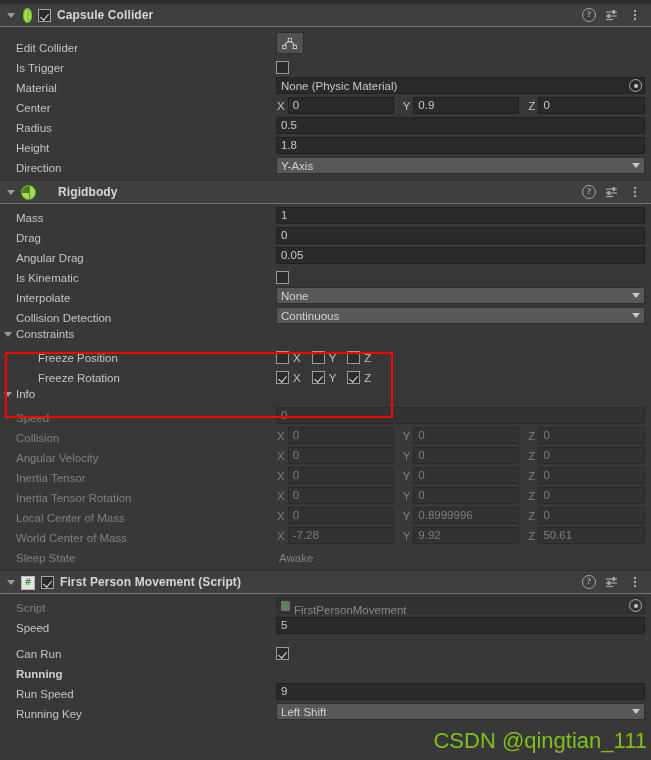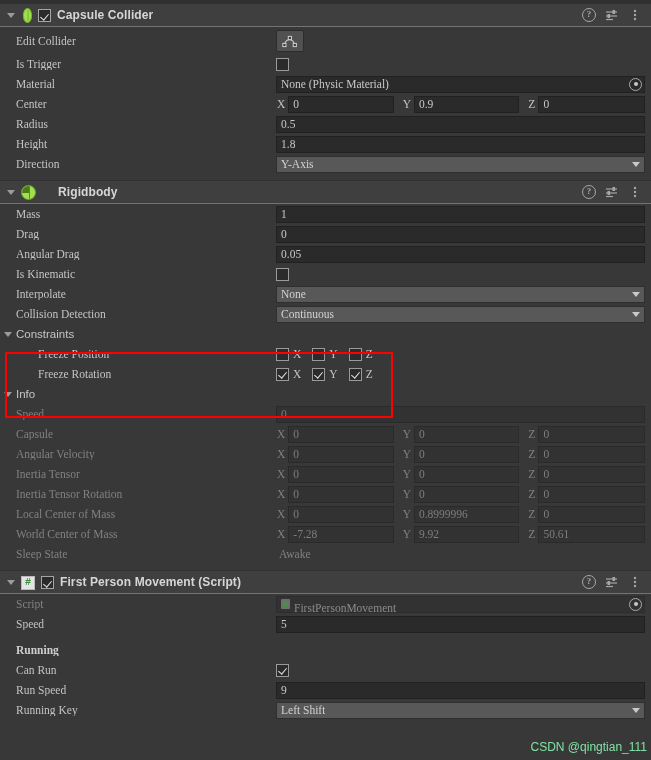--- a/index.html
+++ b/index.html
@@ -86,21 +86,21 @@
   .hdr-right{margin-left:auto;display:flex;align-items:center;gap:9px;padding-right:3px;}
   .ic{width:14px;height:14px;position:relative;cursor:pointer;opacity:.85;}
   .ic-help{
     border:1.3px solid #b9b9b9;border-radius:50%;
     color:#b9b9b9;font-size:9px;font-weight:bold;text-align:center;line-height:11px;
     box-sizing:border-box;font-family:"Liberation Serif",serif;
   }
   .ic-presets svg,.ic-menu svg{display:block;}
 
   
-  .row{height:20px;display:flex;align-items:center;box-sizing:border-box;font-family:Liberation Serif, serif;}
+  .row{height:20px;display:flex;align-items:flex-end;box-sizing:border-box;}
   .row.tall{height:27px;}
   .label{
     width:276px;flex:0 0 276px;
     padding-left:16px;box-sizing:border-box;
     color:#c4c4c4;white-space:nowrap;overflow:hidden;
   }
   .label.dim{color:#818181;}
   .label.ind1{padding-left:38px;}
   .label.bold{font-weight:bold;color:#cfcfcf;}
   .fieldzone{flex:1 1 auto;display:flex;align-items:center;padding-right:6px;min-width:0;}
@@ -192,21 +192,21 @@
   .plainval{color:#818181;padding-left:3px;}
 
   
   .redbox{
     position:absolute;border:2px solid #f00;box-sizing:border-box;
     pointer-events:none;
   }
   
   .watermark{
     position:absolute;right:4px;bottom:6px;
-    color:#86efac;font-size:12px;opacity:.92;
+    color:#84cc16;font-size:22px;opacity:.92;
     font-family:"Liberation Sans","DejaVu Sans",sans-serif;
     white-space:nowrap;pointer-events:none;
   }
   .topline{height:3px;background:#303030;}
 </style>
 </head>
 <body>
 
 <div class="inspector">
 
@@ -429,21 +429,21 @@
     <div class="txt">Info</div>
   </div>
 
   <div class="row">
     <div class="label dim">Speed</div>
     <div class="fieldzone">
         <div class="tf dim grow">0</div>
       </div>
   </div>
   <div class="row">
-    <div class="label dim">Capsule</div>
+    <div class="label dim">Collision</div>
     <div class="fieldzone">
       <div class="vec">
           <span class="axis dim">X</span>
           <div class="tf dim">0</div>
         </div>
       <div class="vec">
           <span class="axis dim">Y</span>
           <div class="tf dim">0</div>
         </div>
       <div class="vec">
@@ -592,29 +592,29 @@
   <div class="row">
     <div class="label">Speed</div>
     <div class="fieldzone">
         <div class="tf grow">5</div>
       </div>
   </div>
 
   <div class="spacer"></div>
 
   <div class="row">
+    <div class="label">Can Run</div>
+    <div class="fieldzone">
+        <div class="cb on"></div>
+      </div>
+  </div>
+
+  <div class="row">
     <div class="label bold">Running</div>
     <div class="fieldzone"></div>
-  </div>
-
-  <div class="row">
-    <div class="label">Can Run</div>
-    <div class="fieldzone">
-        <div class="cb on"></div>
-      </div>
   </div>
 
   <div class="row">
     <div class="label">Run Speed</div>
     <div class="fieldzone">
         <div class="tf grow">9</div>
       </div>
   </div>
 
   <div class="row">

